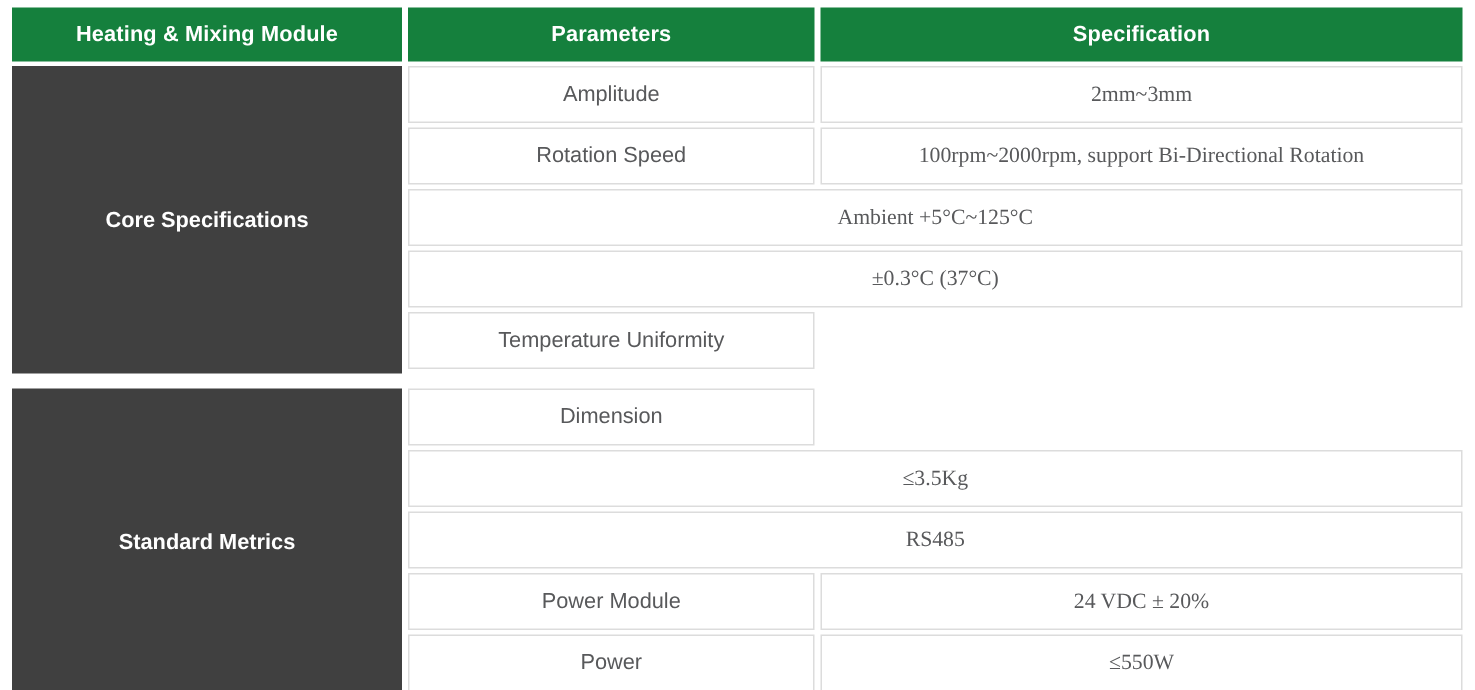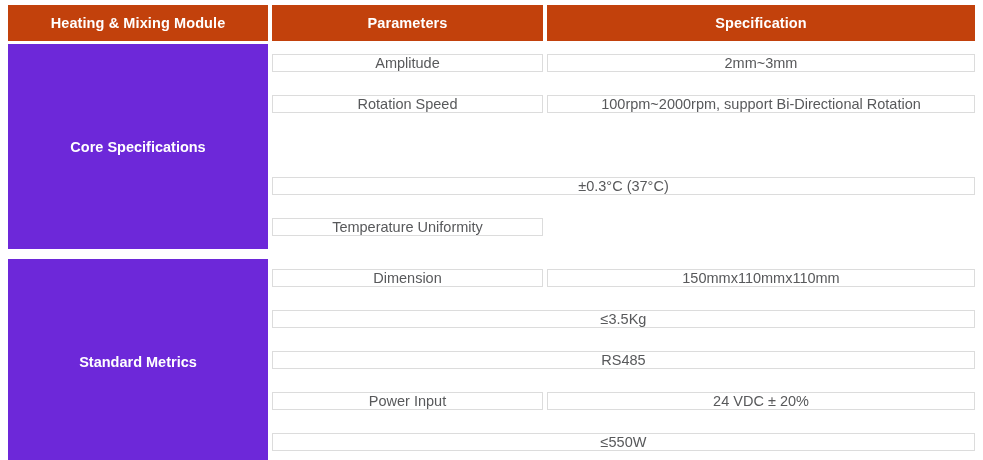--- a/index.html
+++ b/index.html
@@ -24,21 +24,21 @@
     gap: 3px;
   }
 
   
   .header-row {
     display: flex;
     gap: 4px;
     height: 36px;
   }
   .header-cell {
-    background: #c2410c;
+    background: #15803d;
     color: #ffffff;
     font-weight: bold;
     font-size: 14.5px;
     display: flex;
     align-items: center;
     justify-content: center;
     letter-spacing: 0.1px;
     box-sizing: border-box;
   }
   .col-group  { width: 260px; flex: 0 0 260px; }
@@ -52,57 +52,56 @@
   }
 
   .group-column {
     width: 260px;
     flex: 0 0 260px;
     display: flex;
     flex-direction: column;
     gap: 4px;
   }
   .group-cell {
-    background: #6d28d9;
+    background: #404040;
     color: #ffffff;
     font-weight: bold;
     font-size: 14.5px;
     display: flex;
     align-items: center;
     justify-content: center;
     box-sizing: border-box;
   }
   .group-cell.rows-5 { height: 205px; }
 
   .rows-column {
     flex: 1 1 auto;
     display: flex;
     flex-direction: column;
     gap: 3px;
   }
   .data-row {
     display: flex;
     gap: 4px;
     height: 38px;
-    align-items: center;
   }
   .data-cell {
     background: #ffffff;
     border: 1px solid #dcdcdc;
     color: #58595b;
     font-size: 14.5px;
     display: flex;
     align-items: center;
     justify-content: center;
     box-sizing: border-box;
     text-align: center;
     white-space: nowrap;
   }
   .cell-param { width: 271px; flex: 0 0 271px; }
-  .cell-spec  { flex: 1 1 auto; }
+  .cell-spec  { flex: 1 1 auto; font-family: Liberation Serif, serif; }
 
   .group-gap { height: 4px; }
 </style>
 </head>
 <body>
 
 <div class="spec-table">
 
   <div class="header-row">
     <div class="header-cell col-group">Heating &amp; Mixing Module</div>
@@ -120,20 +119,21 @@
         <div class="data-cell cell-param">Amplitude</div>
         <div class="data-cell cell-spec">2mm~3mm</div>
       </div>
 
       <div class="data-row">
         <div class="data-cell cell-param">Rotation Speed</div>
         <div class="data-cell cell-spec">100rpm~2000rpm, support Bi-Directional Rotation</div>
       </div>
 
       <div class="data-row">
+        <div class="data-cell cell-spec">Ambient +5°C~125°C</div>
       </div>
 
       <div class="data-row">
         <div class="data-cell cell-spec">±0.3°C (37°C)</div>
       </div>
 
       <div class="data-row">
         <div class="data-cell cell-param">Temperature Uniformity</div>
       </div>
 
@@ -143,36 +143,36 @@
   <div class="group-gap"></div>
 
   <div class="body-area">
     <div class="group-column">
       <div class="group-cell rows-5">Standard Metrics</div>
     </div>
     <div class="rows-column">
 
       <div class="data-row">
         <div class="data-cell cell-param">Dimension</div>
-        <div class="data-cell cell-spec">150mmx110mmx110mm</div>
       </div>
 
       <div class="data-row">
         <div class="data-cell cell-spec">≤3.5Kg</div>
       </div>
 
       <div class="data-row">
         <div class="data-cell cell-spec">RS485</div>
       </div>
 
       <div class="data-row">
-        <div class="data-cell cell-param">Power Input</div>
+        <div class="data-cell cell-param">Power Module</div>
         <div class="data-cell cell-spec">24 VDC ± 20%</div>
       </div>
 
       <div class="data-row">
+        <div class="data-cell cell-param">Power</div>
         <div class="data-cell cell-spec">≤550W</div>
       </div>
 
     </div>
   </div>
 
 </div>
 
 </body></html>

